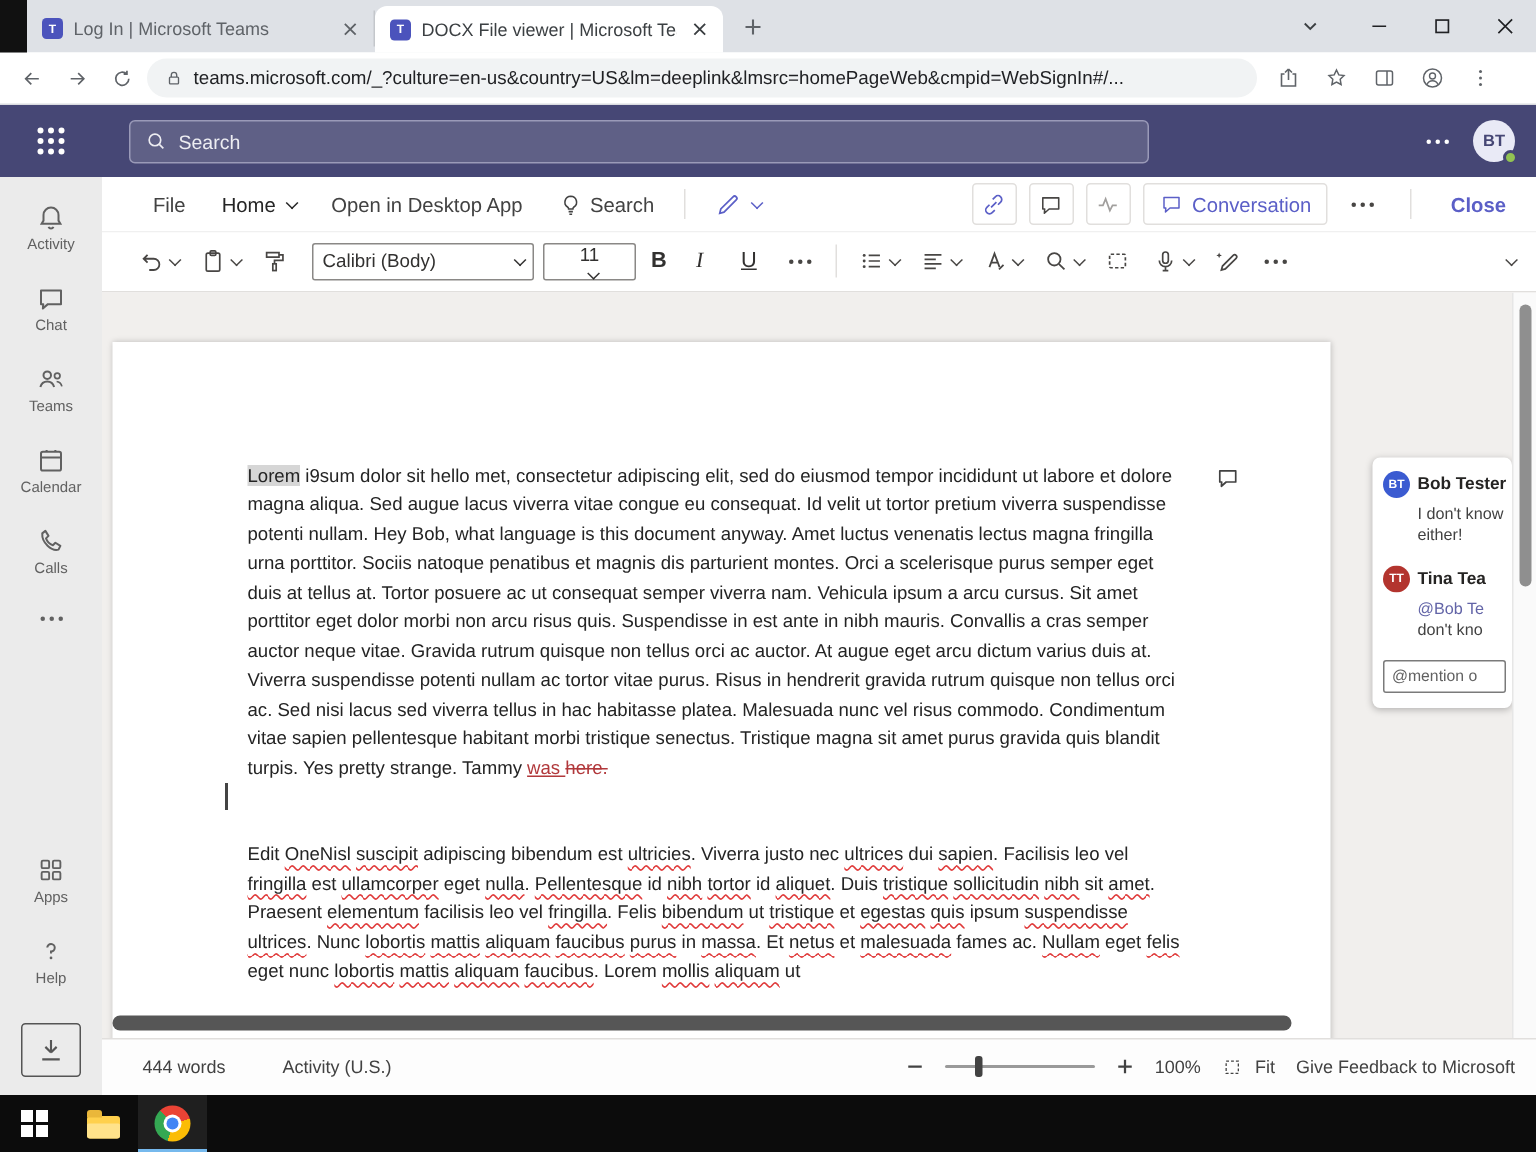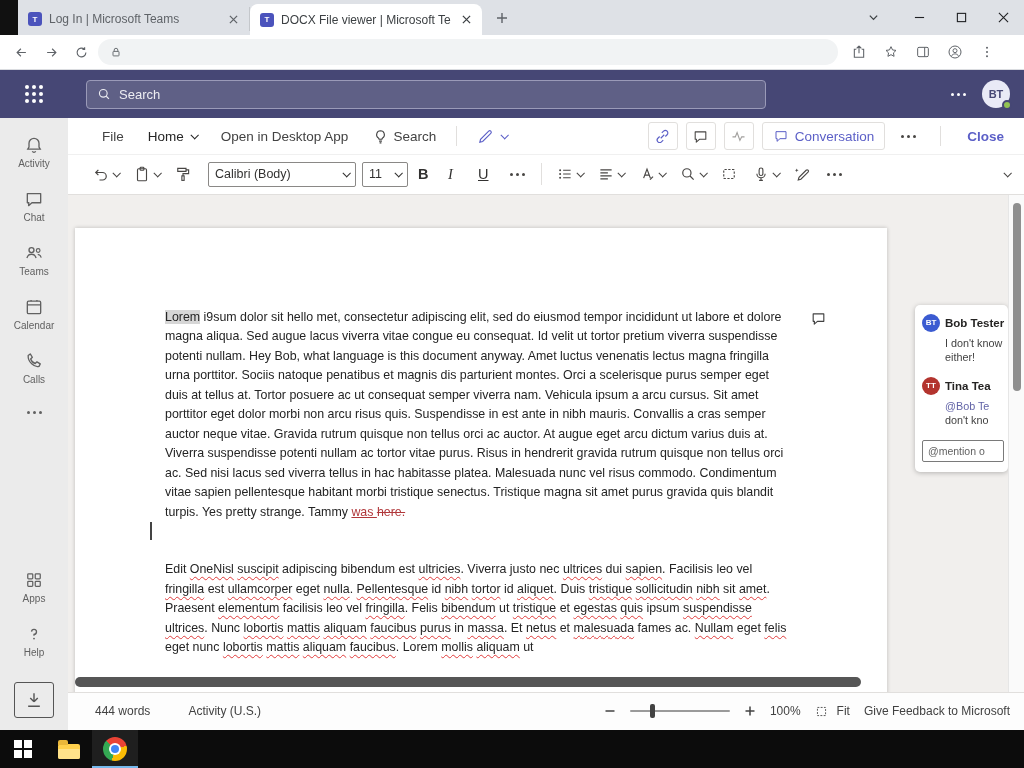--- a/index.html
+++ b/index.html
@@ -83,21 +83,21 @@
   .tb1-dots { display:flex; gap:3px; padding:0 8px; }
   .tb1-dots span { width:3px; height:3px; border-radius:50%; background:#484644; }
   .close-btn { color:#5b5fc7; font-weight:600; padding:0 10px; }
 
   
   .tb2 { height:40px; background:#fff; display:flex; align-items:center; gap:6px; padding:0 10px 0 20px; border-bottom:1px solid #e1dfdd; color:#484644; }
   .tb2 .tool { display:flex; align-items:center; padding:0 4px; height:28px; border-radius:3px; }
   .tb2 svg { width:18px; height:18px; }
   .combo { display:flex; align-items:center; justify-content:space-between; border:1px solid #8a8886; border-radius:2px; height:25px; padding:0 6px; font-size:12.5px; color:#323130; }
   .combo-font { width:148px; margin-left:6px;gap:20px; }
-  .combo-size { width:46px; }
+  .combo-size { width:62px;flex-direction:column; }
   .fmt-letter { font-size:14.5px; width:24px; text-align:center; color:#323130; }
   .fmt-letter.b { font-weight:bold; }
   .fmt-letter.i { font-style:italic; font-family:"Liberation Serif", serif; }
   .fmt-letter.u { text-decoration:underline; }
   .tb2-dots { display:flex; gap:3px; padding:0 6px; }
   .tb2-dots span { width:3px; height:3px; border-radius:50%; background:#484644; }
   .tb2-divider { width:1px; height:22px; background:#e1dfdd; margin:0 4px; }
   .tb2-collapse { margin-left:auto; padding-right:6px; }
 
   
@@ -221,20 +221,21 @@
     <div class="nav-btn">
         <svg viewBox="0 0 24 24">
           <path d="M19 12a7 7 0 1 1-2.1-5M17 3.5V7h-3.5" stroke="currentColor" stroke-width="1.8" fill="none"></path>
         </svg>
       </div>
     <div class="url-pill">
       <svg viewBox="0 0 20 20">
           <rect x="5" y="9" width="10" height="7.5" rx="1" fill="none" stroke="currentColor" stroke-width="1.5"></rect>
           <path d="M7 9V6.8a3 3 0 0 1 6 0V9" fill="none" stroke="currentColor" stroke-width="1.5"></path>
         </svg>
+      <span class="url-text">teams.microsoft.com/_?culture=en-us&amp;country=US&amp;lm=deeplink&amp;lmsrc=homePageWeb&amp;cmpid=WebSignIn#/...</span>
     </div>
     <div class="addr-icons">
       <div class="addr-btn">
           <svg viewBox="0 0 24 24">
             <path d="M8 8H5v12h14V8h-3M12 3v11M12 3 8.5 6.5M12 3l3.5 3.5" fill="none" stroke="currentColor" stroke-width="1.6"></path>
           </svg>
         </div>
       <div class="addr-btn">
           <svg viewBox="0 0 24 24">
             <path d="M12 4l2.3 4.9 5.2.7-3.8 3.7.9 5.2L12 16l-4.6 2.5.9-5.2L4.5 9.6l5.2-.7z" fill="none" stroke="currentColor" stroke-width="1.5"></path>

